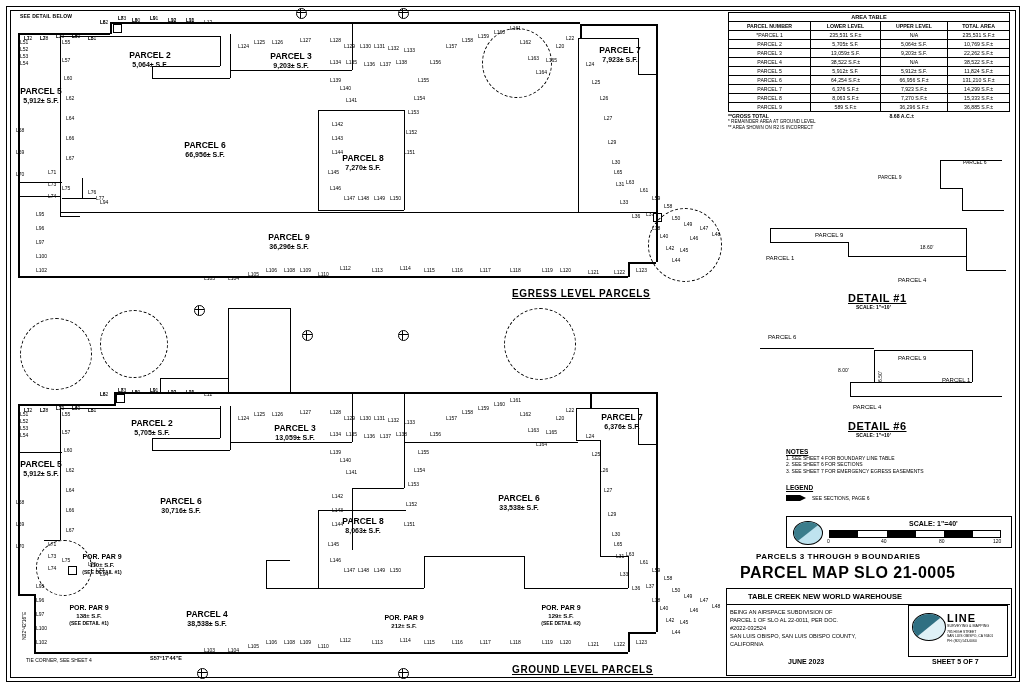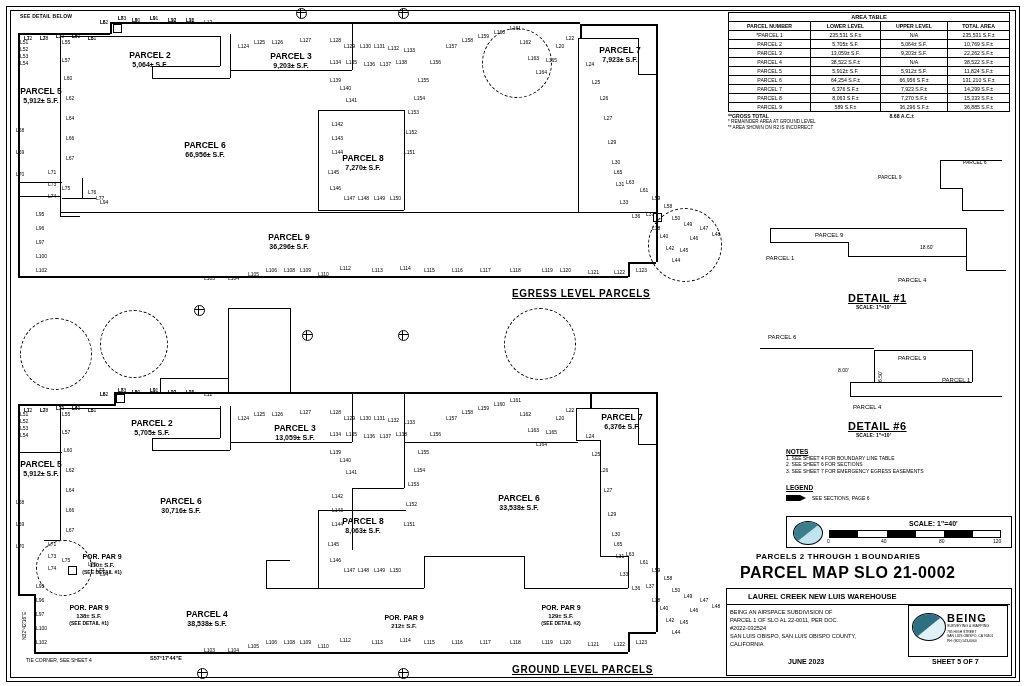--- a/index.html
+++ b/index.html
@@ -370,37 +370,37 @@
       <div style="position:relative;height:8px;font-size:5px;">
         <span style="position:absolute;left:-2px;">0</span>
         <span style="position:absolute;left:52px;">40</span>
         <span style="position:absolute;left:110px;">80</span>
         <span style="position:absolute;left:164px;">120</span>
       </div>
     </div>
   </div>
 
   <div style="position:absolute;left:726px;top:552px;width:284px;height:122px;">
-    <div class="bold" style="position:absolute;left:30px;top:0;font-size:8px;letter-spacing:.5px;">PARCELS 2 THROUGH 1 BOUNDARIES</div>
-    <div class="bold" style="position:absolute;left:14px;top:12px;font-size:16px;letter-spacing:.5px;">PARCEL MAP SLO 21-0002</div>
+    <div class="bold" style="position:absolute;left:30px;top:0;font-size:8px;letter-spacing:.5px;">PARCELS 3 THROUGH 9 BOUNDARIES</div>
+    <div class="bold" style="position:absolute;left:14px;top:12px;font-size:16px;letter-spacing:.5px;">PARCEL MAP SLO 21-0005</div>
     <div style="position:absolute;left:0;top:36px;width:284px;height:86px;border:1px solid #000;"></div>
     <div style="position:absolute;left:0;top:36px;width:284px;height:16px;border-bottom:1px solid #000;"></div>
-    <div class="bold" style="position:absolute;left:22px;top:40px;font-size:7.5px;">LAUREL CREEK NEW LUIS WAREHOUSE</div>
+    <div class="bold" style="position:absolute;left:22px;top:40px;font-size:7.5px;">TABLE CREEK NEW WORLD WAREHOUSE</div>
     <div style="position:absolute;left:4px;top:56px;width:176px;font-size:5.6px;line-height:1.45;">
       <div>BEING AN AIRSPACE SUBDIVISION OF</div>
       <div>PARCEL 1 OF SLO AL 22-0011, PER DOC.</div>
       <div>#2022-032524</div>
       <div>SAN LUIS OBISPO, SAN LUIS OBISPO COUNTY,</div>
       <div>CALIFORNIA</div>
     </div>
     <div style="position:absolute;left:182px;top:53px;width:98px;height:50px;border:1px solid #000;">
       <div style="position:absolute;left:3px;top:7px;width:32px;height:26px;border-radius:50%;background:#dff0f6;border:1px solid #000;overflow:hidden;">
         <div style="position:absolute;left:0;top:0;width:0;height:0;border-left:32px solid #2f6f82;border-bottom:26px solid transparent;"></div>
       </div>
-      <div class="bold" style="position:absolute;left:38px;top:6px;font-size:11px;letter-spacing:1px;">BEING</div>
+      <div class="bold" style="position:absolute;left:38px;top:6px;font-size:11px;letter-spacing:1px;">LINE</div>
       <div style="position:absolute;left:38px;top:18px;font-size:3.6px;">SURVEYING &amp; MAPPING</div>
       <div style="position:absolute;left:38px;top:24px;font-size:3.4px;line-height:1.3;">
         <div>785 HIGH STREET</div>
         <div>SAN LUIS OBISPO, CA  93401</div>
         <div>PH: (805) 543-6060</div>
       </div>
     </div>
     <div class="bold" style="position:absolute;left:62px;top:106px;font-size:7px;">JUNE 2023</div>
     <div class="bold" style="position:absolute;left:206px;top:106px;font-size:7px;">SHEET 5 OF 7</div>
   </div>

